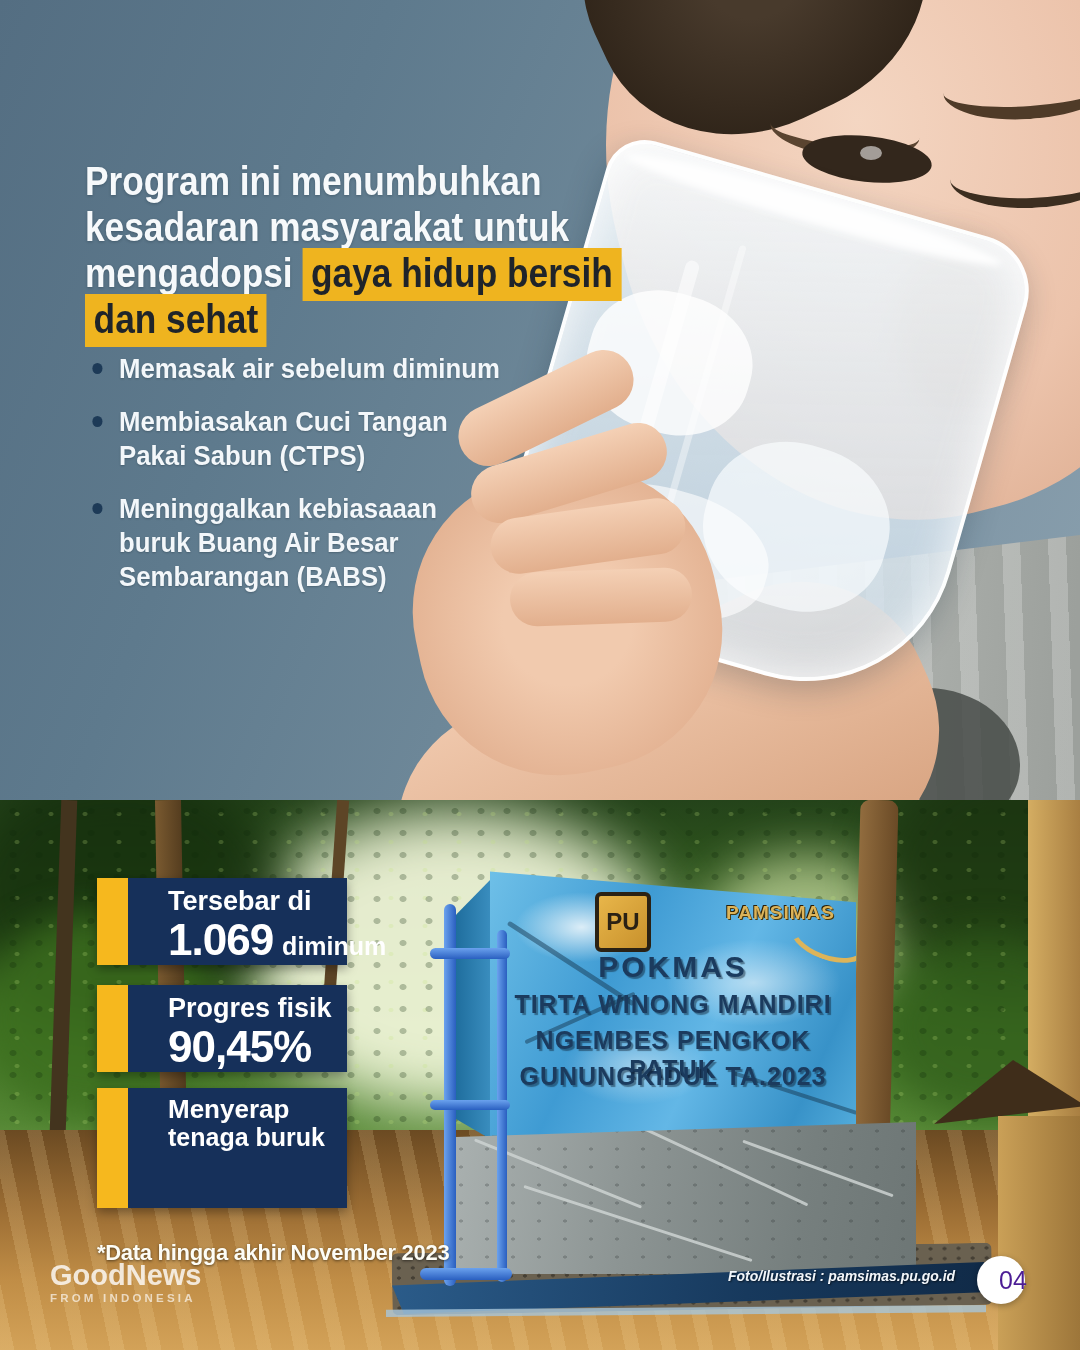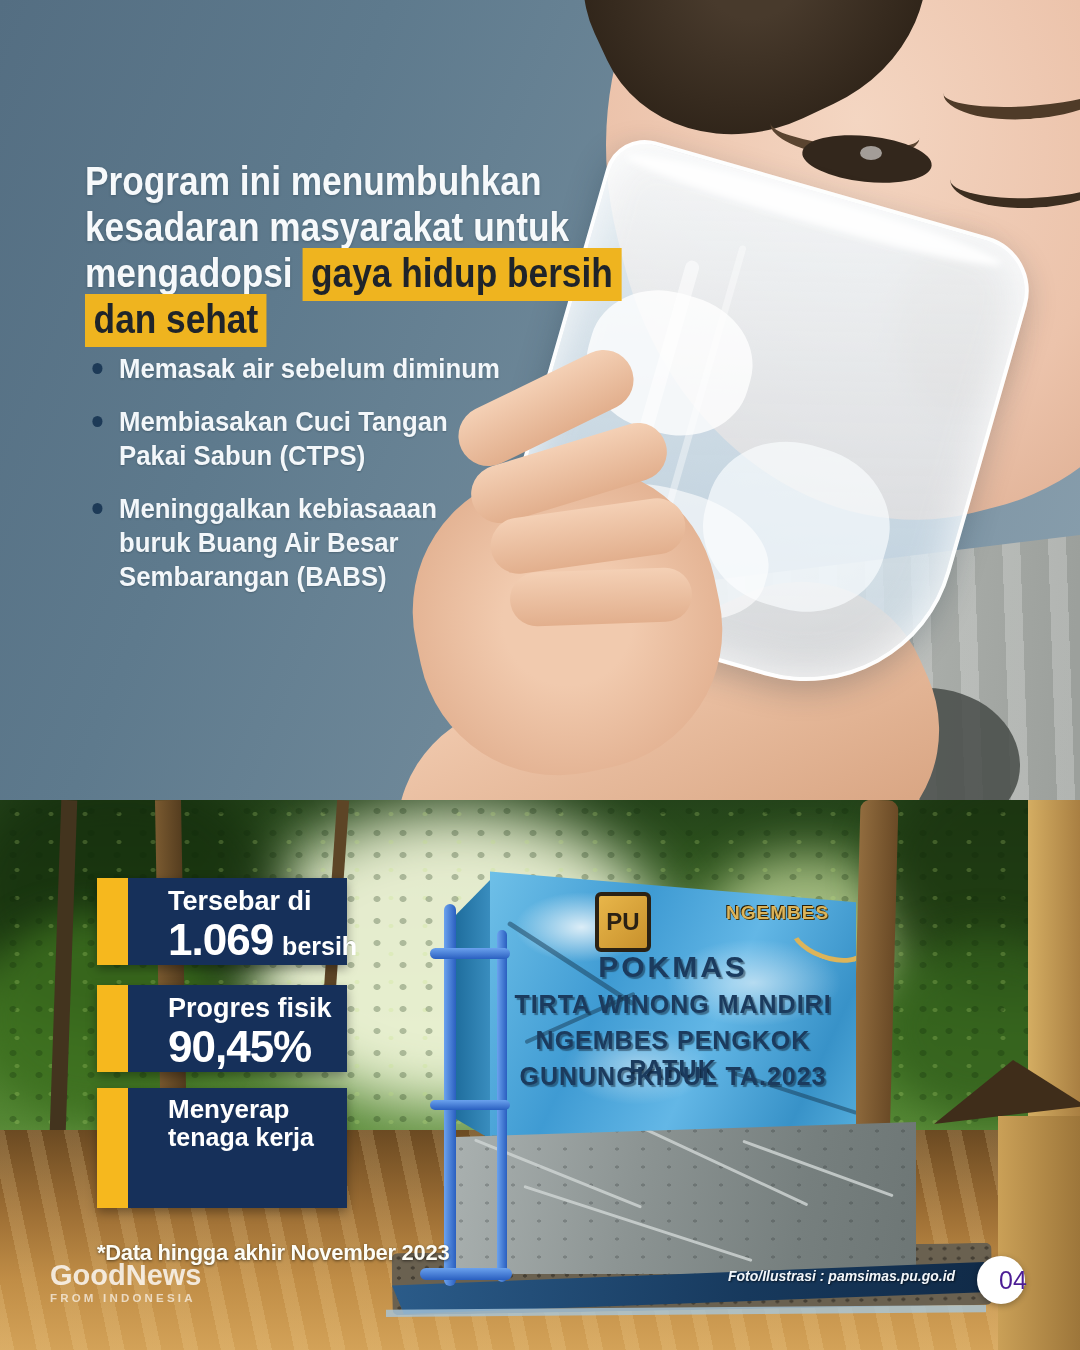--- a/index.html
+++ b/index.html
@@ -265,21 +265,21 @@
     <div class="abs hut-roof"></div>
     <div class="abs hut-wall"></div>
     <div class="abs gravel"></div>
 
     <div class="abs tank-side"></div>
     <div class="abs tank">
       <div class="branch br1"></div>
       <div class="branch br2"></div>
       <div class="branch br3"></div>
       <div class="abs pu-logo">PU</div>
-      <div class="abs pamsimas">NGEMBES</div>
+      <div class="abs pamsimas">PAMSIMAS</div>
       <div class="abs swoosh"></div>
       <div class="sign-line sl0">POKMAS</div>
       <div class="sign-line sl1">TIRTA WINONG MANDIRI</div>
       <div class="sign-line sl2">NGEMBES PENGKOK PATUK</div>
       <div class="sign-line sl3">GUNUNGKIDUL TA.2023</div>
     </div>
     <div class="abs base">
       <div class="crack ck1"></div>
       <div class="crack ck2"></div>
       <div class="crack ck3"></div>
@@ -292,38 +292,38 @@
     <div class="pipe ph1"></div>
     <div class="pipe ph2"></div>
     <div class="pipe ph3"></div>
 
     <div class="stat s1">
       <div class="accent"></div>
       <div class="panel">
         <div class="s-label">Tersebar di</div>
         <div class="s-valrow">
           <span class="s-value">1.069</span>
-          <span class="s-suffix">bersih</span>
+          <span class="s-suffix">diminum</span>
         </div>
       </div>
     </div>
     <div class="stat s2">
       <div class="accent"></div>
       <div class="panel">
         <div class="s-label">Progres fisik</div>
         <div class="s-valrow">
           <span class="s-value">90,45%</span>
         </div>
       </div>
     </div>
     <div class="stat s3">
       <div class="accent"></div>
       <div class="panel">
         <div class="s-label">Menyerap</div>
-        <div class="s-suffix-block">tenaga kerja</div>
+        <div class="s-suffix-block">tenaga buruk</div>
       </div>
     </div>
 
     <div class="abs footnote">*Data hingga akhir November 2023</div>
 
     <div class="abs brand">
       <div class="brand-name">GoodNews</div>
       <div class="brand-tag">FROM INDONESIA</div>
     </div>
 

